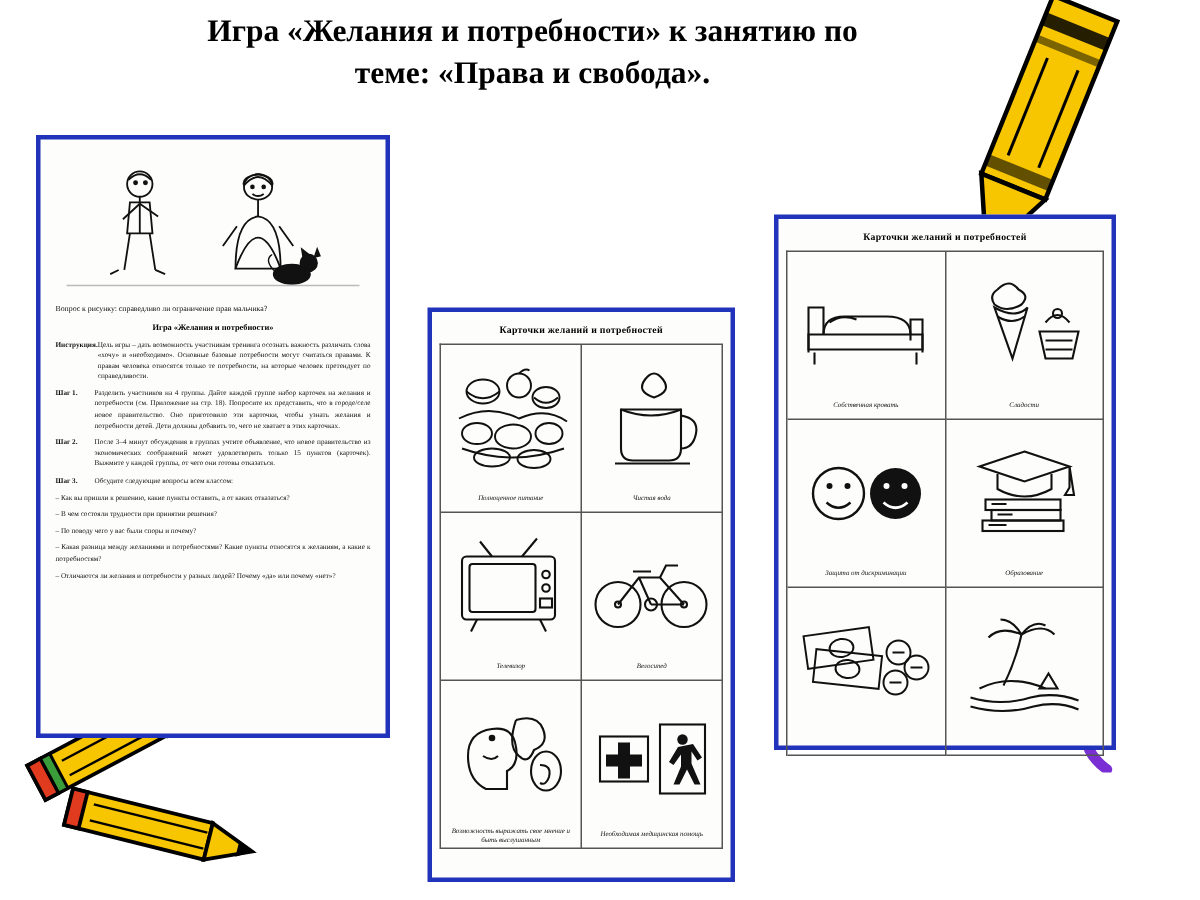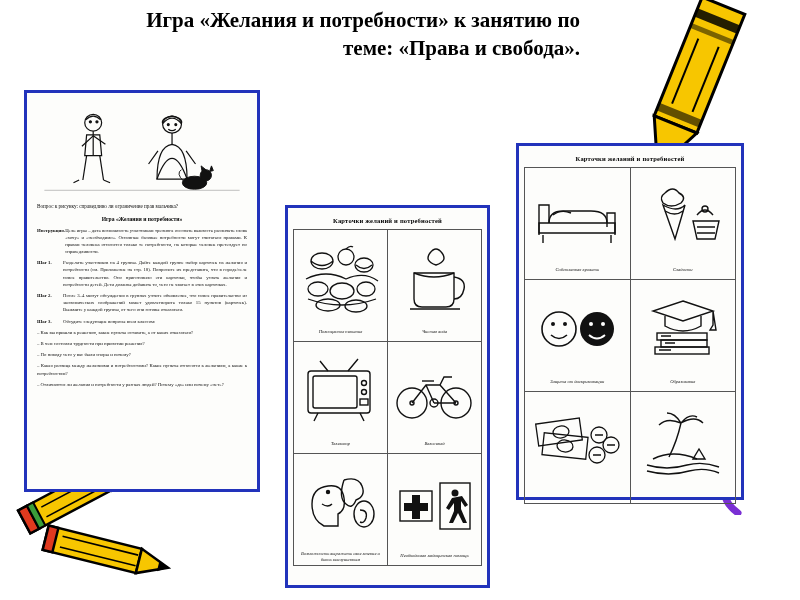--- a/index.html
+++ b/index.html
@@ -14,21 +14,21 @@
     overflow: hidden;
     position: relative;
   }
 
   
   .slide-title {
     position: absolute;
     left: 130px;
     top: 6px;
     width: 450px;
-    text-align: right;
+    text-align: center;
     font-family: "Liberation Serif", serif;
     font-weight: bold;
     font-size: 21px;
     line-height: 1.35;
     color: #000000;
   }
 
   
   .crayon-top {
     position: absolute;

